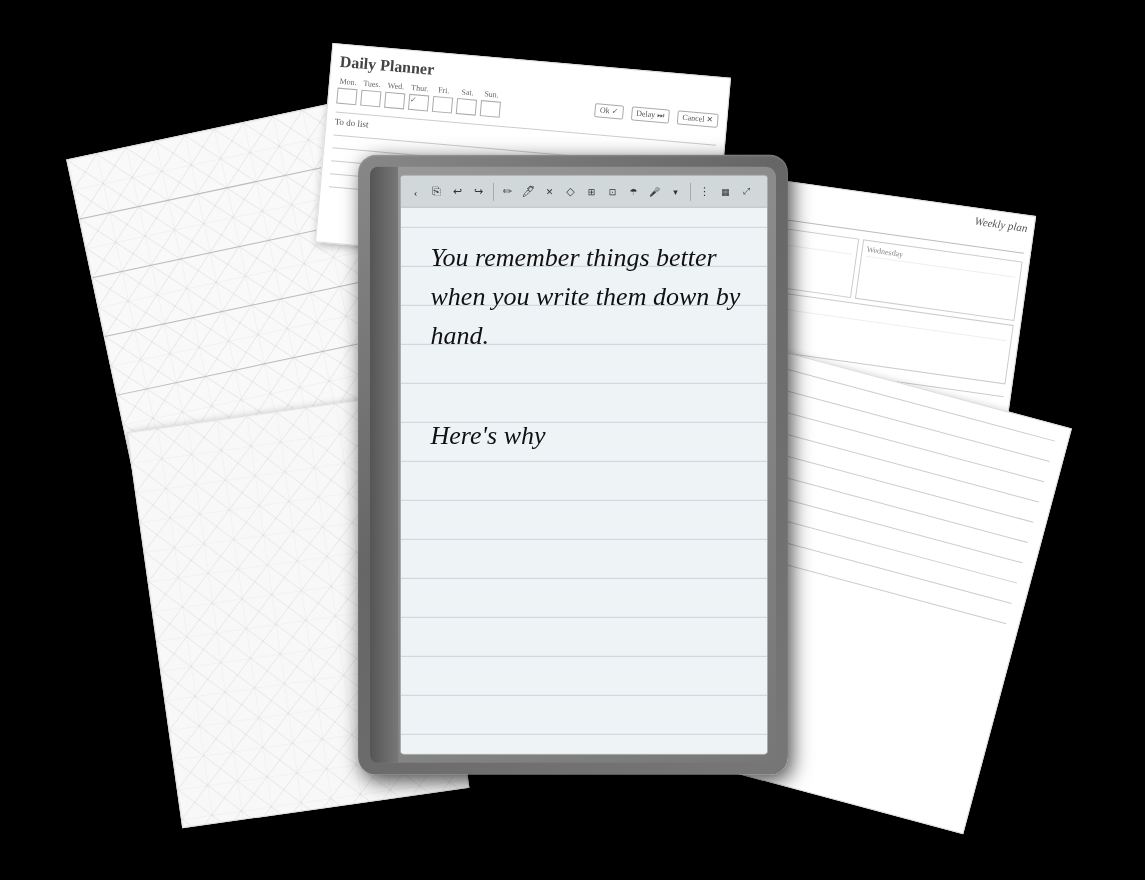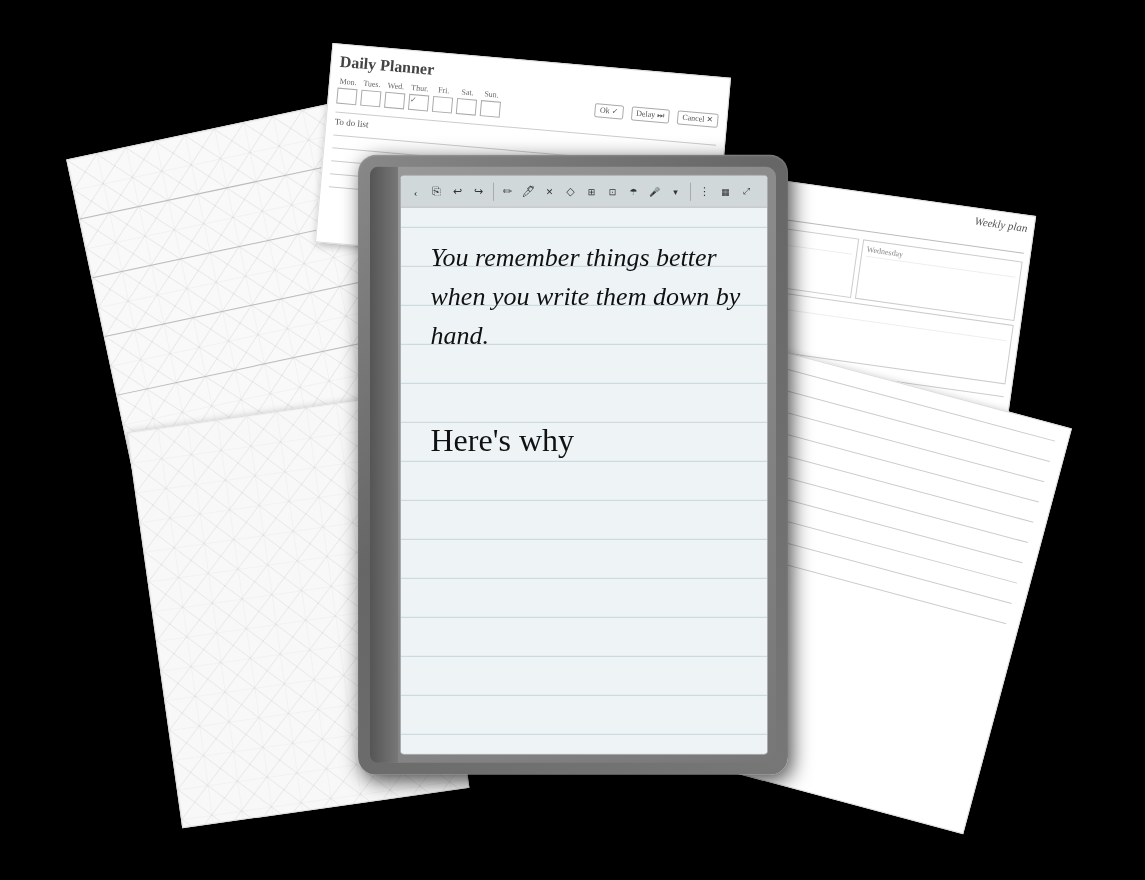--- a/index.html
+++ b/index.html
@@ -196,23 +196,24 @@
     .handwritten-main {
       font-family: 'Segoe Script', 'Bradley Hand', cursive;
       font-size: 26px;
       line-height: 1.5;
       color: #111;
       font-style: italic;
     }
 
     .handwritten-sub {
       font-family: 'Segoe Script', 'Bradley Hand', cursive;
-      font-size: 32px;
+      font-size: 26px;
       line-height: 1.6;
       color: #111;
+      font-style: italic;
       margin-top: 60px;
     }
 
     
     .daily-planner-content {
       padding: 8px;
       font-size: 10px;
       color: #333;
     }
 

